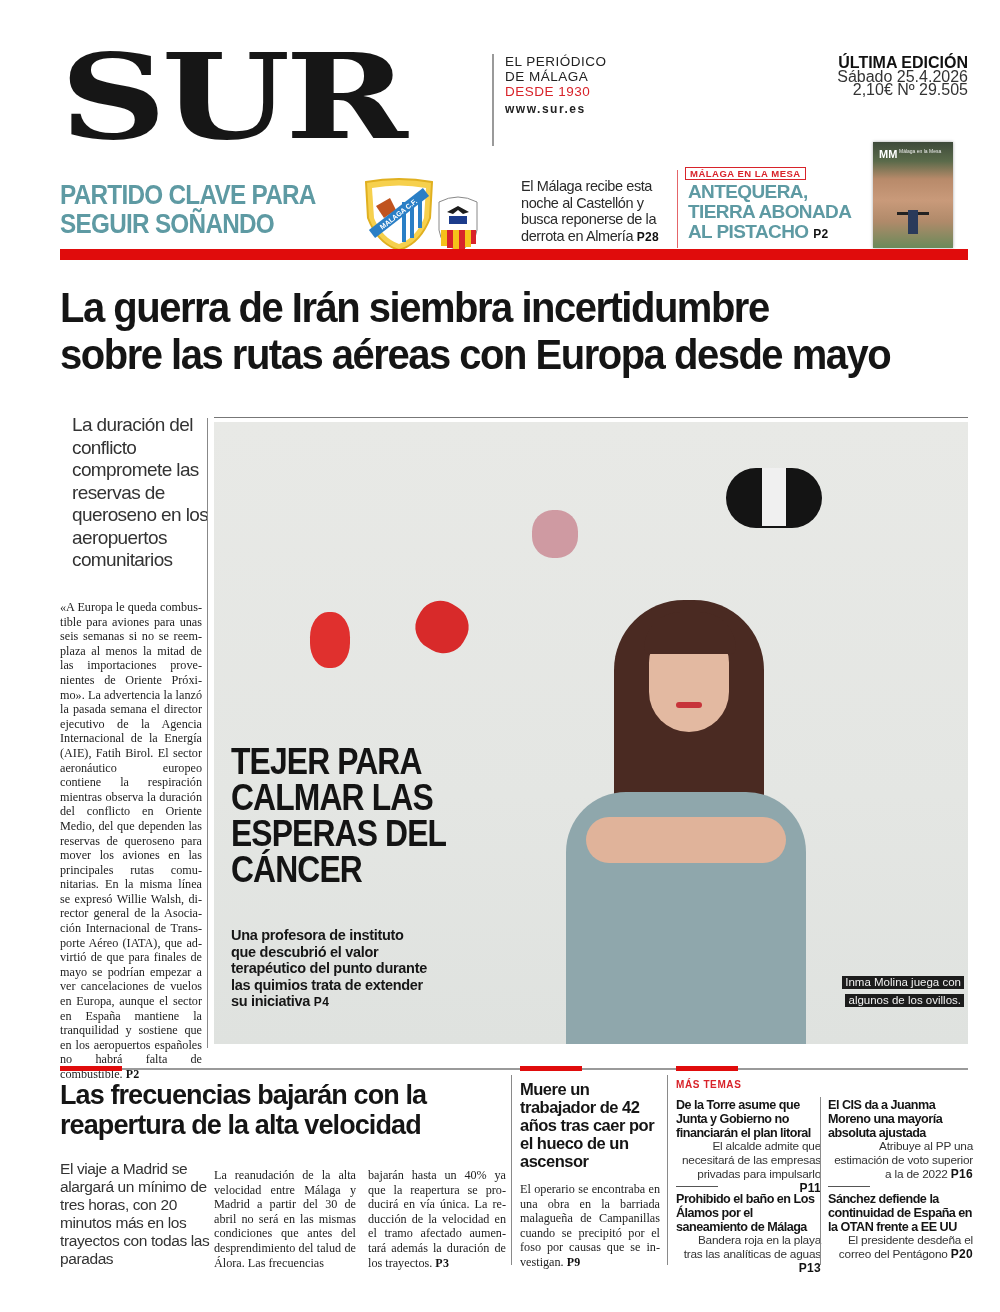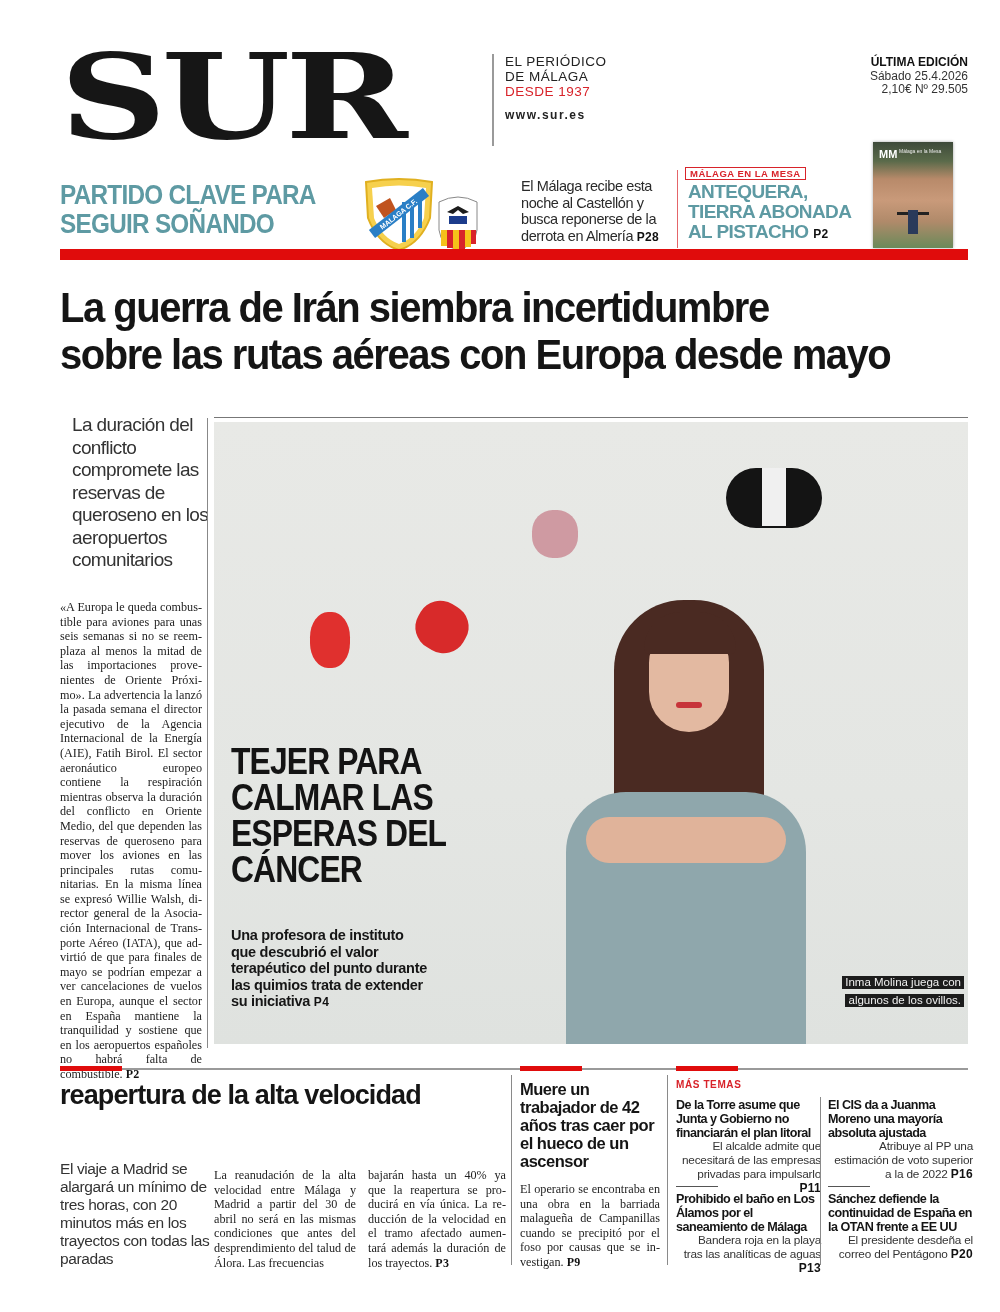--- a/index.html
+++ b/index.html
@@ -5,22 +5,22 @@
   * { box-sizing: border-box; margin: 0; padding: 0; }
   html, body { width: 1000px; height: 1312px; background: #ffffff; overflow: hidden; }
   body { position: relative; font-family: "Liberation Sans", sans-serif; color: #1a1a1a; }
   .abs { position: absolute; }
 
   
   .logo { left: 60px; top: 48px; width: 390px; height: 98px; font-family: "DejaVu Serif", serif; font-weight: 900; font-size: 118px; line-height: 98px; letter-spacing: -4px; color: #161616; transform: scaleX(1.25); transform-origin: left center; }
   .mast-divider { left: 492px; top: 54px; width: 2px; height: 92px; background: #9a9a9a; }
   .mast-info { left: 505px; top: 54px; font-size: 13.5px; line-height: 15px; letter-spacing: 0.5px; color: #222; }
   .mast-info .red { color: #d8232a; }
-  .mast-info .url { font-weight: bold; font-size: 12px; letter-spacing: 1.5px; margin-top: 9px; }
-  .edition { right: 32px; top: 56px; text-align: right; font-size: 12px; line-height: 13.5px; color: #333; }
+  .mast-info .url { font-weight: bold; font-size: 12px; letter-spacing: 1.5px; margin-top: 3px; }
+  .edition { right: 32px; top: 56px; text-align: right; font-size: 16px; line-height: 13.5px; color: #333; }
   .edition .ed-title { font-weight: bold; color: #111; }
 
   
   .teaser-head { left: 60px; top: 181px; font-family: "Liberation Sans", sans-serif; font-weight: bold; font-size: 27px; line-height: 29px; color: #5e9aa3; letter-spacing: -0.8px; transform: scaleX(0.9); transform-origin: left top; }
   .crest-malaga { left: 360px; top: 178px; width: 78px; height: 72px; }
   .crest-cast { left: 435px; top: 196px; width: 46px; height: 54px; }
   .teaser-text { left: 521px; top: 178px; width: 140px; font-size: 14.5px; line-height: 16.5px; color: #2a2a2a; letter-spacing: -0.4px; }
   .pref { font-weight: bold; font-size: 12px; letter-spacing: 0.3px; color: #111; }
   .teaser-divider { left: 677px; top: 170px; width: 1px; height: 78px; background: #d8232a; opacity: 0.7; }
   .mesa-tag { left: 685px; top: 167px; font-size: 9.5px; font-weight: bold; color: #d8232a; border: 1px solid #d8232a; padding: 0 4px; line-height: 11px; letter-spacing: 0.5px; }
@@ -72,21 +72,21 @@
   .brief-sep { position: absolute; width: 42px; height: 1px; background: #555; }
 </style>
 </head>
 <body>
 
 <div class="abs logo">SUR</div>
 <div class="abs mast-divider"></div>
 <div class="abs mast-info">
   <div>EL PERIÓDICO</div>
   <div>DE MÁLAGA</div>
-  <div class="red">DESDE 1937</div>
+  <div class="red">DESDE 1930</div>
   <div class="url">www.sur.es</div>
 </div>
 <div class="abs edition">
   <div class="ed-title">ÚLTIMA EDICIÓN</div>
   <div>Sábado 25.4.2026</div>
   <div>2,10€ Nº 29.505</div>
 </div>
 
 <div class="abs teaser-head">
   <div>PARTIDO CLAVE PARA</div>
@@ -174,20 +174,21 @@
     <div></div>
   </div>
 </div>
 
 <div class="abs bot-rule"></div>
 <div class="red-tab" style="left:60px;top:1066px;width:62px;"></div>
 <div class="red-tab" style="left:520px;top:1066px;width:62px;"></div>
 <div class="red-tab" style="left:676px;top:1066px;width:62px;"></div>
 
 <div class="abs bot-head">
+  <div>Las frecuencias bajarán con la</div>
   <div>reapertura de la alta velocidad</div>
 </div>
 <div class="abs bot-sub">El viaje a Madrid se alargará un mínimo de tres horas, con 20 minutos más en los trayectos con todas las paradas</div>
 <div class="abs bot-body1">La reanudación de la alta velocidad entre Málaga y Madrid a partir del 30 de abril no será en las mismas condiciones que antes del desprendimiento del talud de Álora. Las frecuencias</div>
 <div class="abs bot-body2">
   <span>bajarán hasta un 40% ya que la reapertura se pro­ducirá en vía única. La re­ducción de la velocidad en el tramo afectado aumen­tará además la duración de los trayectos.</span>
   <span class="pref">P3</span>
 </div>
 
 <div class="vrule" style="left:511px;top:1075px;height:190px;"></div>

